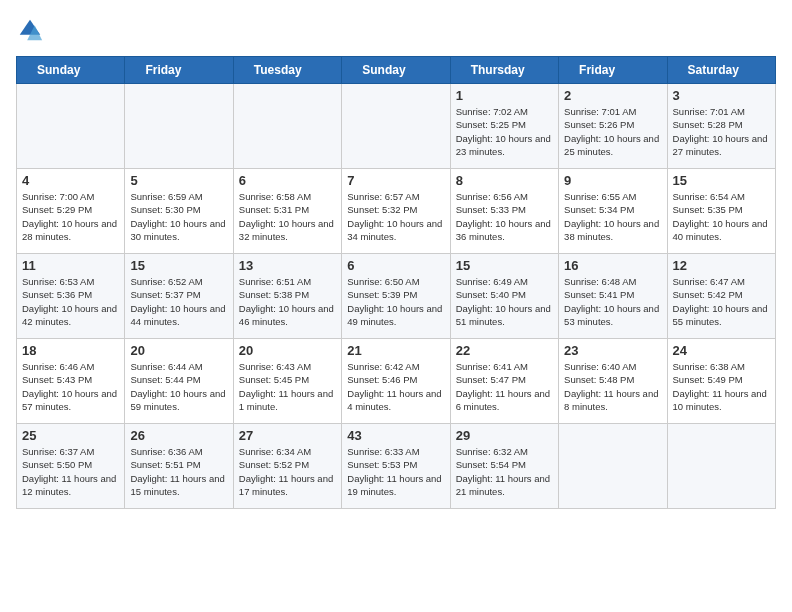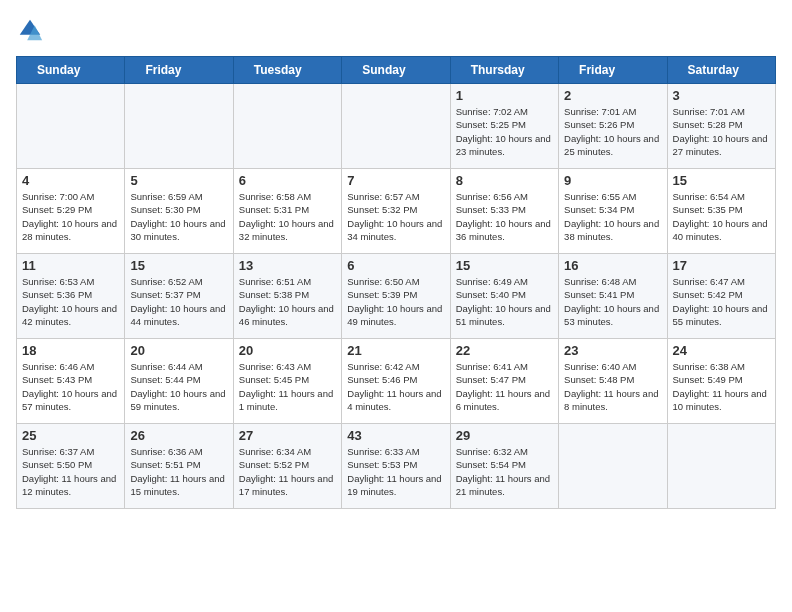--- a/index.html
+++ b/index.html
@@ -198,21 +198,21 @@
         </td>
         <td>
           <span class="day-number">15</span>
           <div class="day-detail">Sunrise: 6:49 AM<br>Sunset: 5:40 PM<br>Daylight: 10 hours and 51 minutes.</div>
         </td>
         <td>
           <span class="day-number">16</span>
           <div class="day-detail">Sunrise: 6:48 AM<br>Sunset: 5:41 PM<br>Daylight: 10 hours and 53 minutes.</div>
         </td>
         <td>
-          <span class="day-number">17</span>
+          <span class="day-number">12</span>
           <div class="day-detail">Sunrise: 6:47 AM<br>Sunset: 5:42 PM<br>Daylight: 10 hours and 55 minutes.</div>
         </td>
       </tr>
       <tr>
         <td>
           <span class="day-number">18</span>
           <div class="day-detail">Sunrise: 6:46 AM<br>Sunset: 5:43 PM<br>Daylight: 10 hours and 57 minutes.</div>
         </td>
         <td>
           <span class="day-number">20</span>

